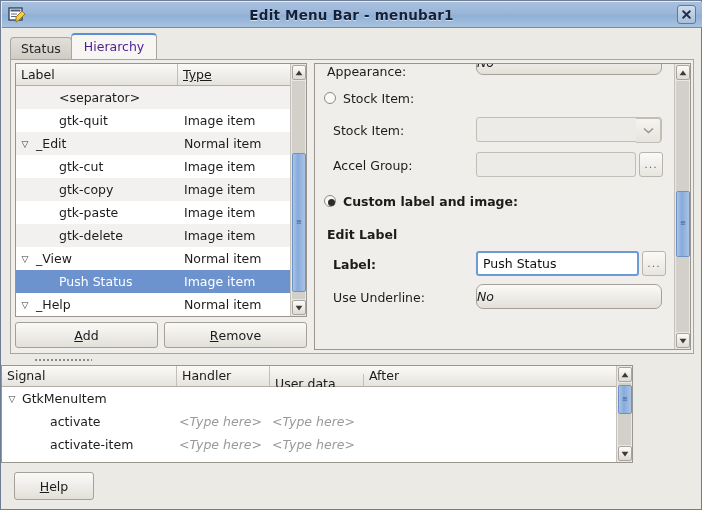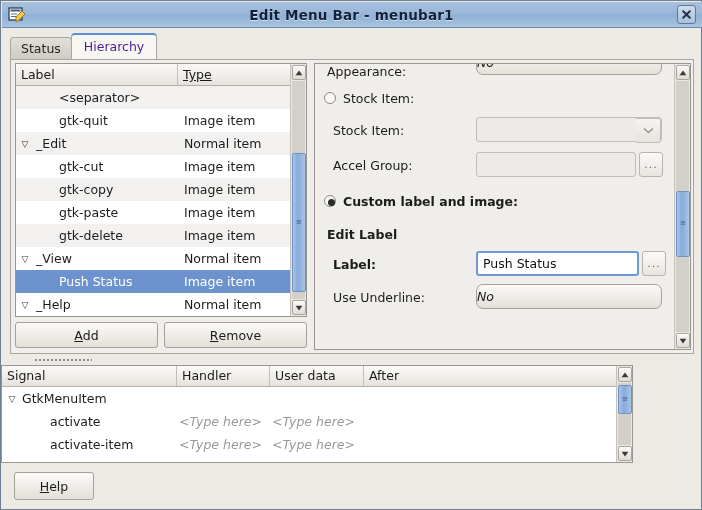--- a/index.html
+++ b/index.html
@@ -189,21 +189,21 @@
 
   
   #signals {
     position: absolute; left: 0; top: 364px; width: 632px; height: 98px;
     background: #ffffff; border: 1px solid #9a968f; overflow: hidden;
   }
   #sig-header { display: flex; height: 21px;
     background: linear-gradient(to bottom,#fbfaf8,#e6e3dd);
     border-bottom: 1px solid #b3afa8; }
   .sh { line-height: 20px; padding-left: 5px; font-size: 12.5px; border-right: 1px solid #c3bfb8; }
-  .sh.c1 { width: 175px; } .sh.c2 { width: 93px; } .sh.c3 { width: 94px; } .sh.c4 { flex: 1 1 auto; border-right: none; }
+  .sh.c1 { width: 175px; } .sh.c2 { width: 93px; } .sh.c3 { width: 94px; margin-top: 8px; } .sh.c4 { flex: 1 1 auto; border-right: none; }
   #sig-rows { position: absolute; left: 0; top: 21px; right: 16px; bottom: 0; background:#fff; }
   .srow { height: 23px; display: flex; align-items: center; font-size: 12.5px; }
   .sw-expander { width: 20px; text-align: center; font-size: 9px; color: #333; }
   .sw-sig { width: 155px; overflow: hidden; white-space: nowrap; }
   .sw-sig.ind1 { padding-left: 28px; }
   .sw-cell { width: 93px; padding-left: 2px; color: #9a9a9a; font-style: italic; overflow: hidden; white-space: nowrap; }
   .sw-cell2 { width: 94px; padding-left: 2px; color: #9a9a9a; font-style: italic; overflow: hidden; white-space: nowrap; }
 
   
   #btn-help {

